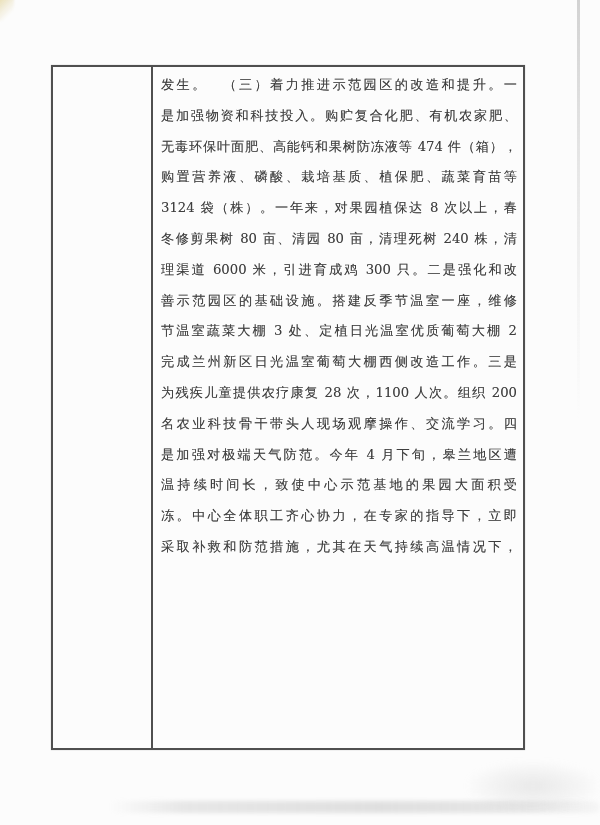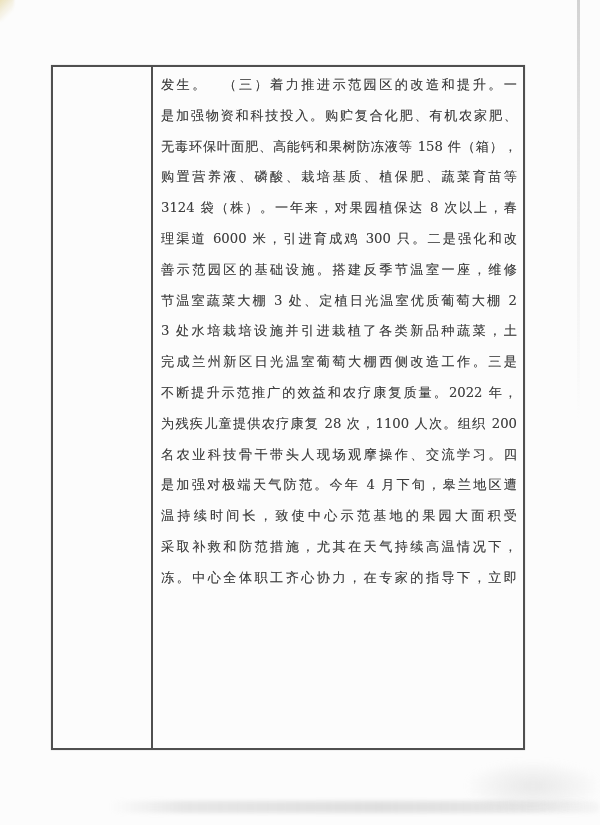--- a/index.html
+++ b/index.html
@@ -86,32 +86,31 @@
   <div class="artifact right-streak"></div>
   <div class="artifact bottom-shadow"></div>
   <div class="artifact bottom-right-patch"></div>
 
   <div class="doc-table">
     <div class="col-left"></div>
     <div class="col-main">
       <div class="lines-container">
           <div class="text-line">发生。　（三）着力推进示范园区的改造和提升。一</div>
           <div class="text-line">是加强物资和科技投入。购贮复合化肥、有机农家肥、</div>
-          <div class="text-line">无毒环保叶面肥、高能钙和果树防冻液等 158 件（箱），</div>
+          <div class="text-line">无毒环保叶面肥、高能钙和果树防冻液等 474 件（箱），</div>
           <div class="text-line">购置营养液、磷酸、栽培基质、植保肥、蔬菜育苗等</div>
           <div class="text-line">3124 袋（株）。一年来，对果园植保达 8 次以上，春</div>
+          <div class="text-line">冬修剪果树 80 亩、清园 80 亩，清理死树 240 株，清</div>
           <div class="text-line">理渠道 6000 米，引进育成鸡 300 只。二是强化和改</div>
           <div class="text-line">善示范园区的基础设施。搭建反季节温室一座，维修</div>
           <div class="text-line">节温室蔬菜大棚 3 处、定植日光温室优质葡萄大棚 2</div>
-          <div class="text-line">3 处水培栽培设施并引进栽植了各类新品种蔬菜，土</div>
           <div class="text-line">完成兰州新区日光温室葡萄大棚西侧改造工作。三是</div>
-          <div class="text-line">不断提升示范推广的效益和农疗康复质量。2022 年，</div>
           <div class="text-line">为残疾儿童提供农疗康复 28 次，1100 人次。组织 200</div>
           <div class="text-line">名农业科技骨干带头人现场观摩操作、交流学习。四</div>
           <div class="text-line">是加强对极端天气防范。今年 4 月下旬，皋兰地区遭</div>
           <div class="text-line">温持续时间长，致使中心示范基地的果园大面积受</div>
+          <div class="text-line">冻。中心全体职工齐心协力，在专家的指导下，立即</div>
           <div class="text-line">采取补救和防范措施，尤其在天气持续高温情况下，</div>
-          <div class="text-line">冻。中心全体职工齐心协力，在专家的指导下，立即</div>
         </div>
     </div>
   </div>
 
 </div>
 
 </body></html>

